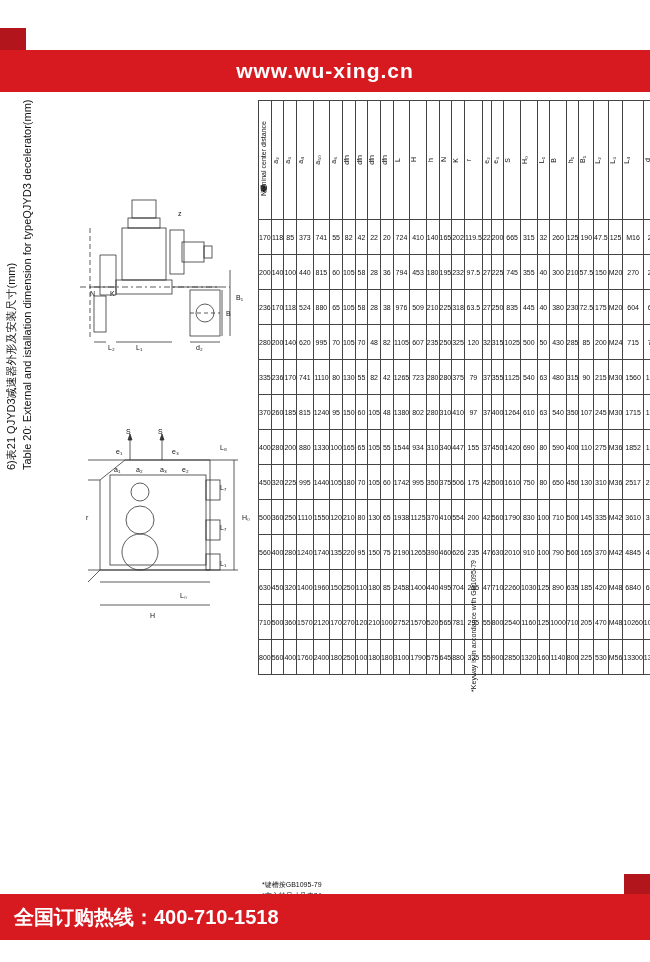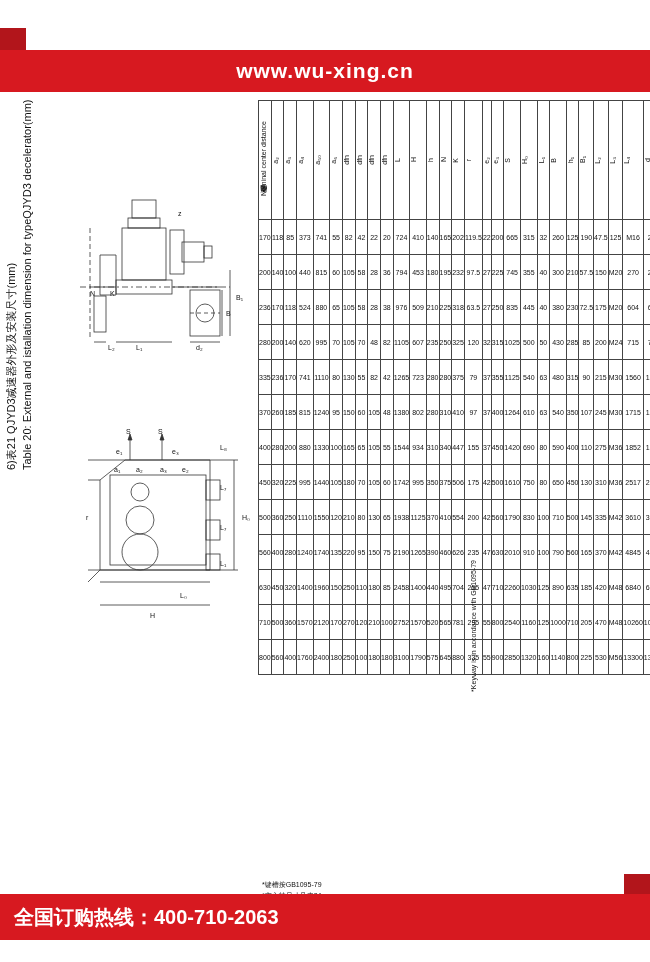--- a/index.html
+++ b/index.html
@@ -627,13 +627,13 @@
 <div class="notes">
   <div>*键槽按GB1095-79</div>
   <div>*空心轴尺寸见表24</div>
 </div>
 <div class="notes2">
   <div class="nvert">*Keyway is in accordance with GB1095-79</div>
 </div>
 
 <div class="footer-corner"></div>
 <div class="footer"></div>
-<div class="footer-text">全国订购热线：400-710-2063</div>
+<div class="footer-text">全国订购热线：400-710-1518</div>
 
 </body></html>

